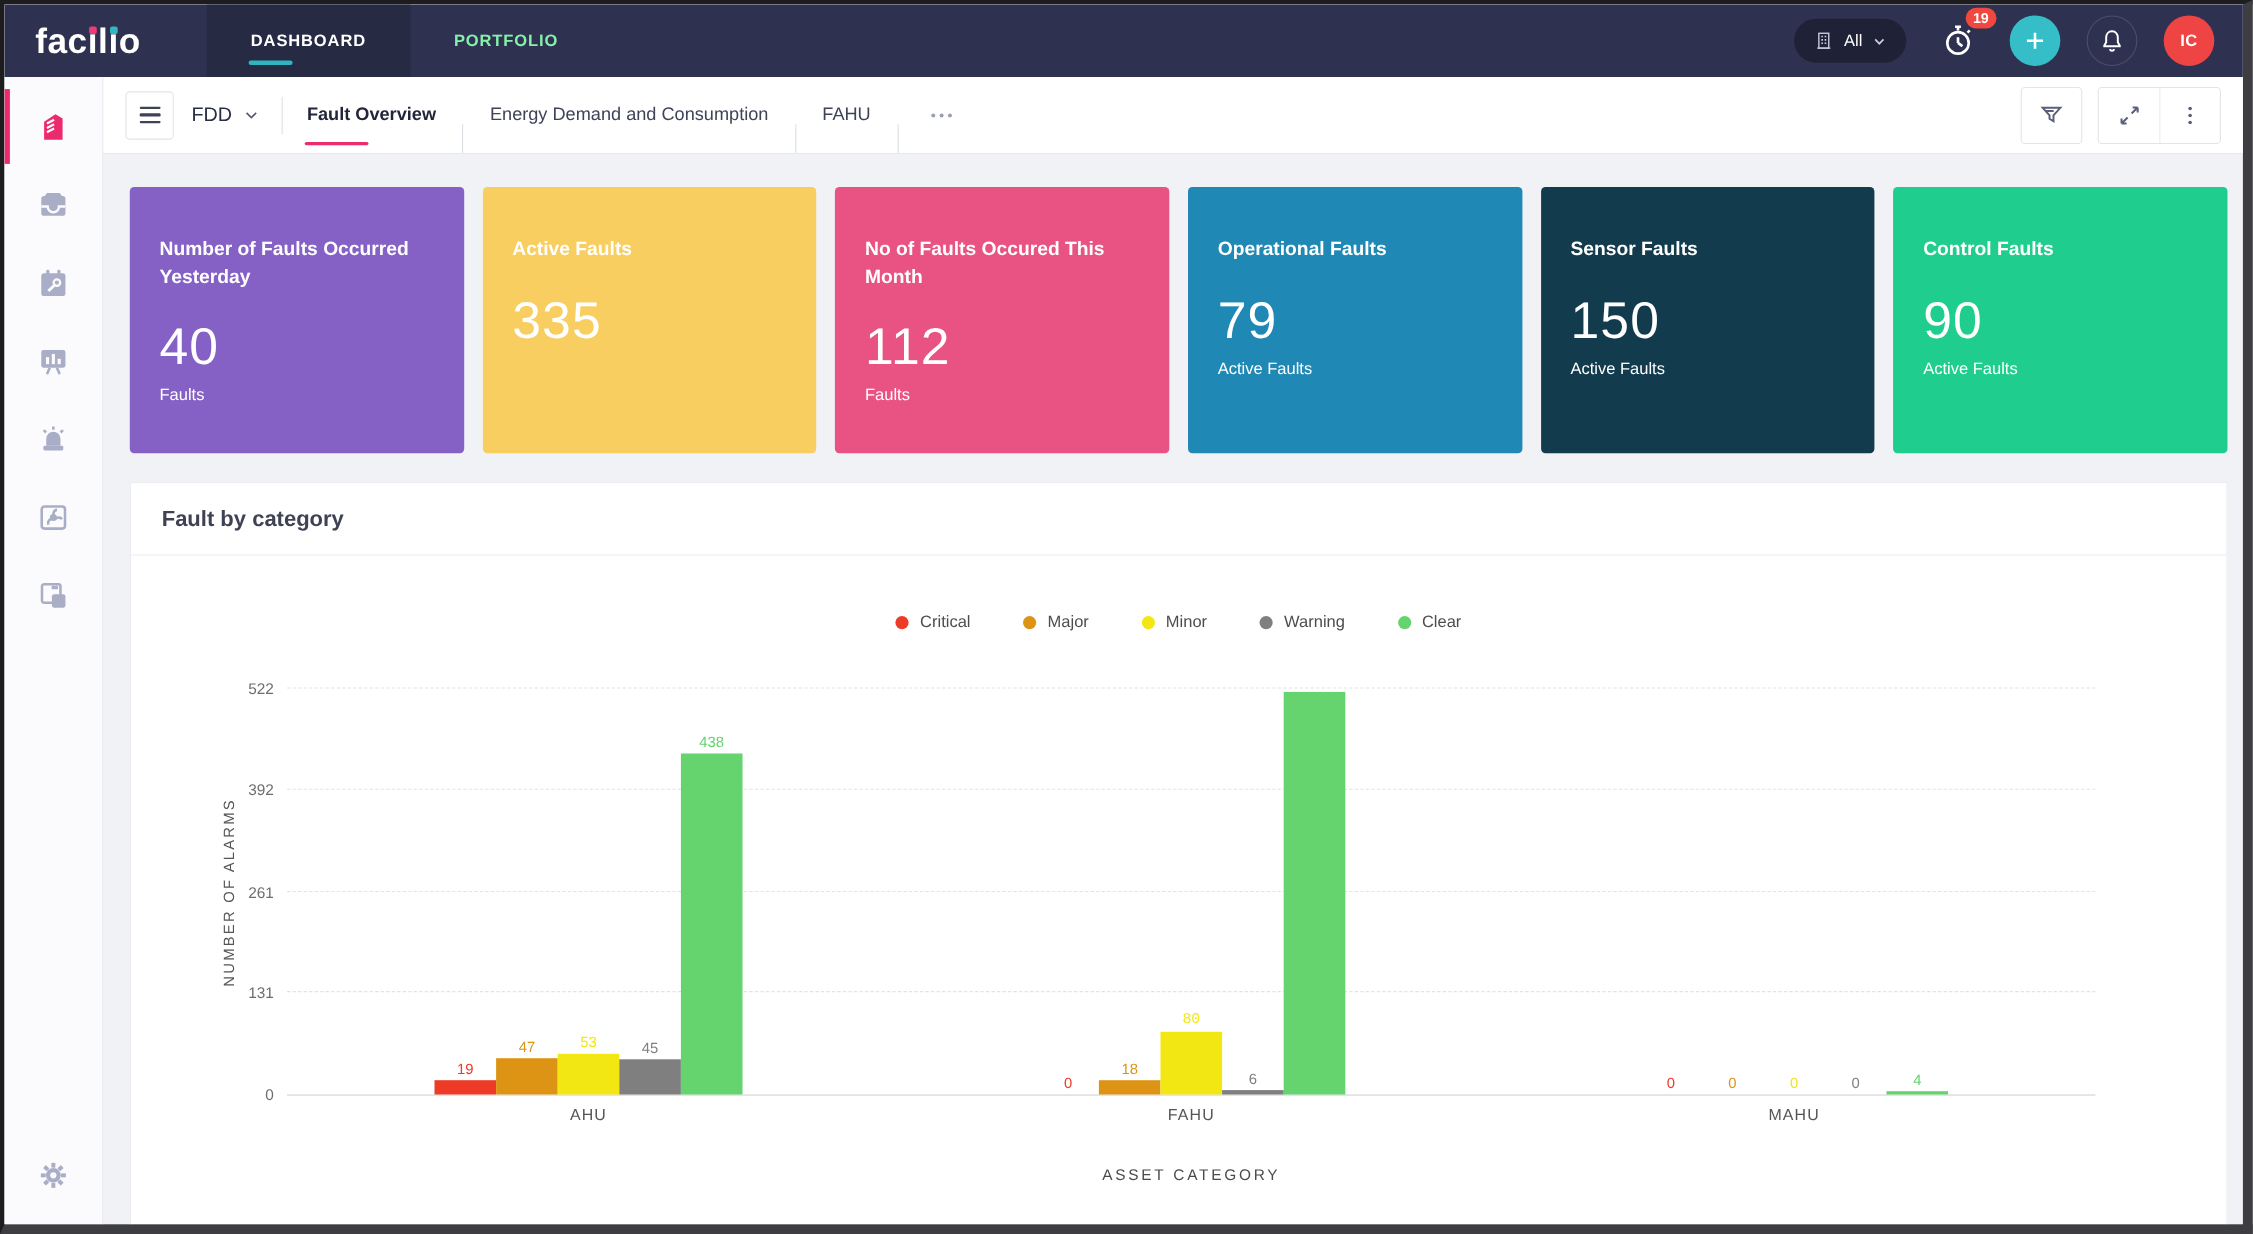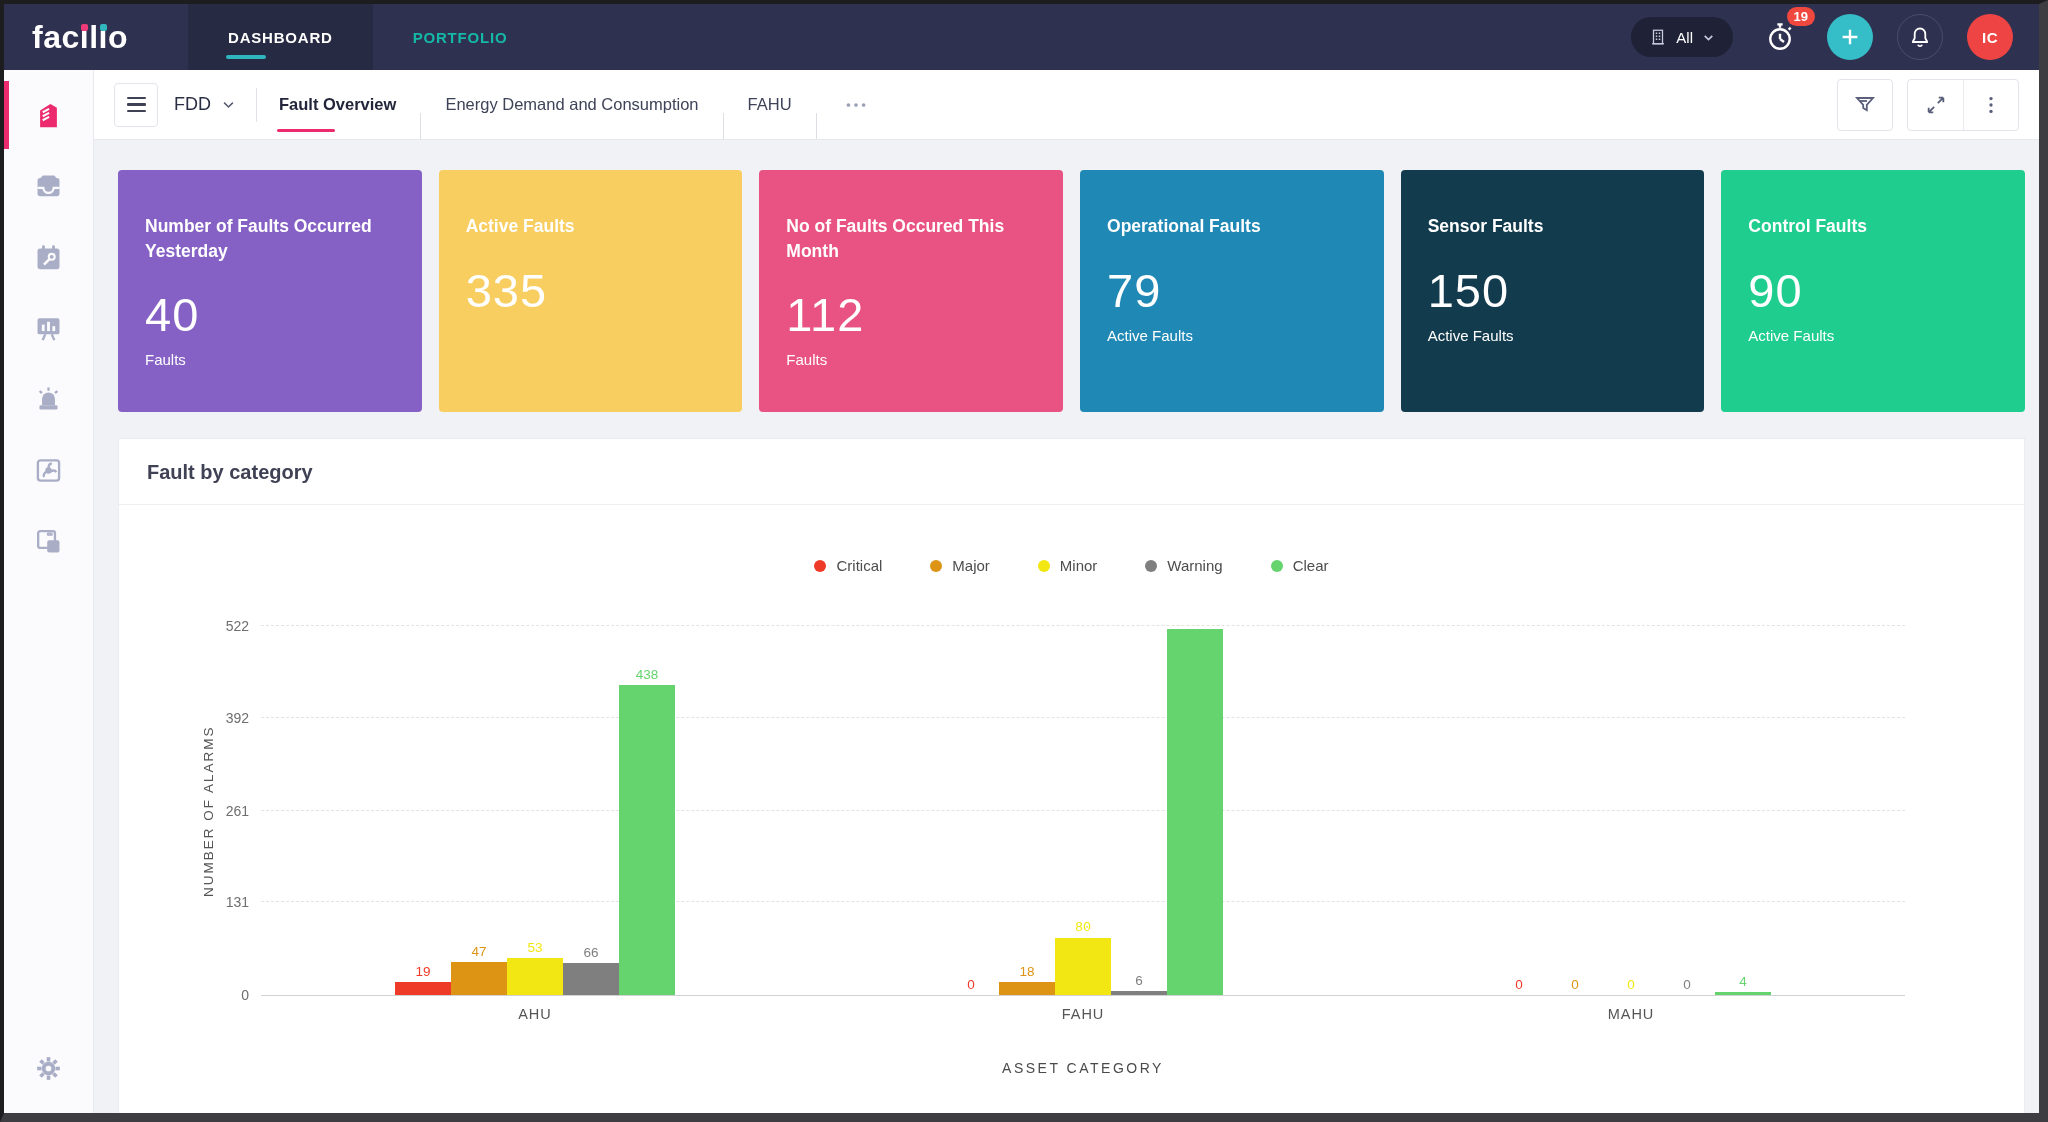--- a/index.html
+++ b/index.html
@@ -10,21 +10,21 @@
     background:#F1F2F5; display:flex; flex-direction:column;
     border-left:4px solid #1d1d20; border-top:4px solid #1d1d20;
     border-right:9px solid #3d3d42; border-bottom:9px solid #3d3d42;
   }
   
   .topnav{ height:66px; background:#2F3150; display:flex; align-items:stretch; flex-shrink:0; }
   .logo{ width:184px; display:flex; align-items:center; padding-left:28px; color:#fff;
          font-size:32px; font-weight:700; letter-spacing:.5px; }
   .idot{ position:relative; }
   .idot::before{ content:''; position:absolute; top:5px; left:1px; width:7px; height:7px; border-radius:2px; background:var(--dc); }
-  .nav-tab{ padding:0 40px; display:flex; align-items:center; color:#14b8a6; font-size:15px;
+  .nav-tab{ padding:0 40px; display:flex; align-items:center; color:#86efac; font-size:15px;
             font-weight:700; letter-spacing:.8px; position:relative; cursor:pointer; }
   .nav-tab.active{ background:#272A43; color:#fff; }
   .nav-tab.active::after{ content:''; position:absolute; left:38px; bottom:11px; width:40px; height:4px; background:#2FB5BF; border-radius:2px; }
   .nav-right{ margin-left:auto; display:flex; align-items:center; gap:24px; padding-right:26px; }
   .site-pill{ background:#1F2236; border-radius:20px; height:40px; padding:0 18px; display:flex;
               align-items:center; gap:9px; color:#fff; font-size:15px; cursor:pointer; }
   .site-pill svg{ color:#C7CBDC; }
   .caret{ color:#7C8198; }
   .round-btn{ width:46px; height:46px; border-radius:50%; display:flex; align-items:center;
               justify-content:center; position:relative; cursor:pointer; color:#fff; }
@@ -354,21 +354,21 @@
                   </div>
                   <div class="bar-col">
                     <div class="bar-label" style="color: rgb(221, 148, 20);">47</div>
                     <div class="bar" style="height: 9.00383%; background: rgb(221, 148, 20);"></div>
                   </div>
                   <div class="bar-col">
                     <div class="bar-label" style="color: rgb(243, 231, 19);">53</div>
                     <div class="bar" style="height: 10.1533%; background: rgb(243, 231, 19);"></div>
                   </div>
                   <div class="bar-col">
-                    <div class="bar-label" style="color: rgb(127, 127, 127);">66</div>
+                    <div class="bar-label" style="color: rgb(127, 127, 127);">45</div>
                     <div class="bar" style="height: 8.62069%; background: rgb(127, 127, 127);"></div>
                   </div>
                   <div class="bar-col">
                     <div class="bar-label" style="color: rgb(101, 211, 110);">438</div>
                     <div class="bar" style="height: 83.908%; background: rgb(101, 211, 110);"></div>
                   </div>
                 </div>
                 <div class="bar-group">
                   <div class="bar-col">
                     <div class="bar-label" style="color: rgb(238, 59, 39);">0</div>

